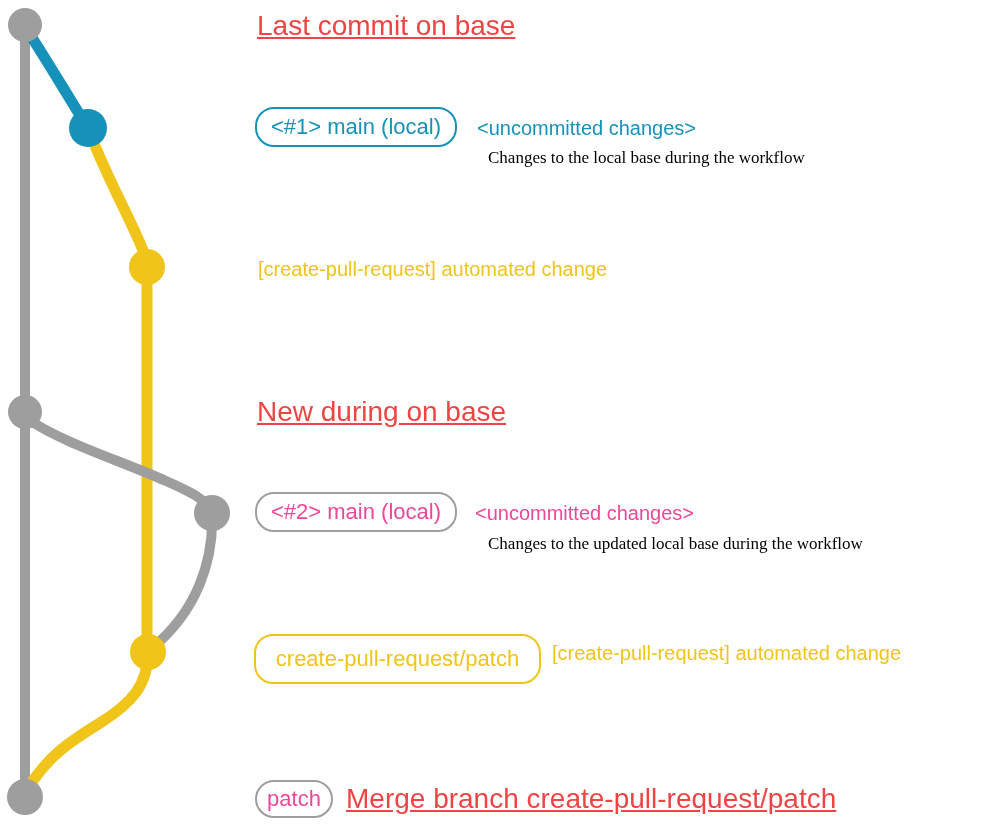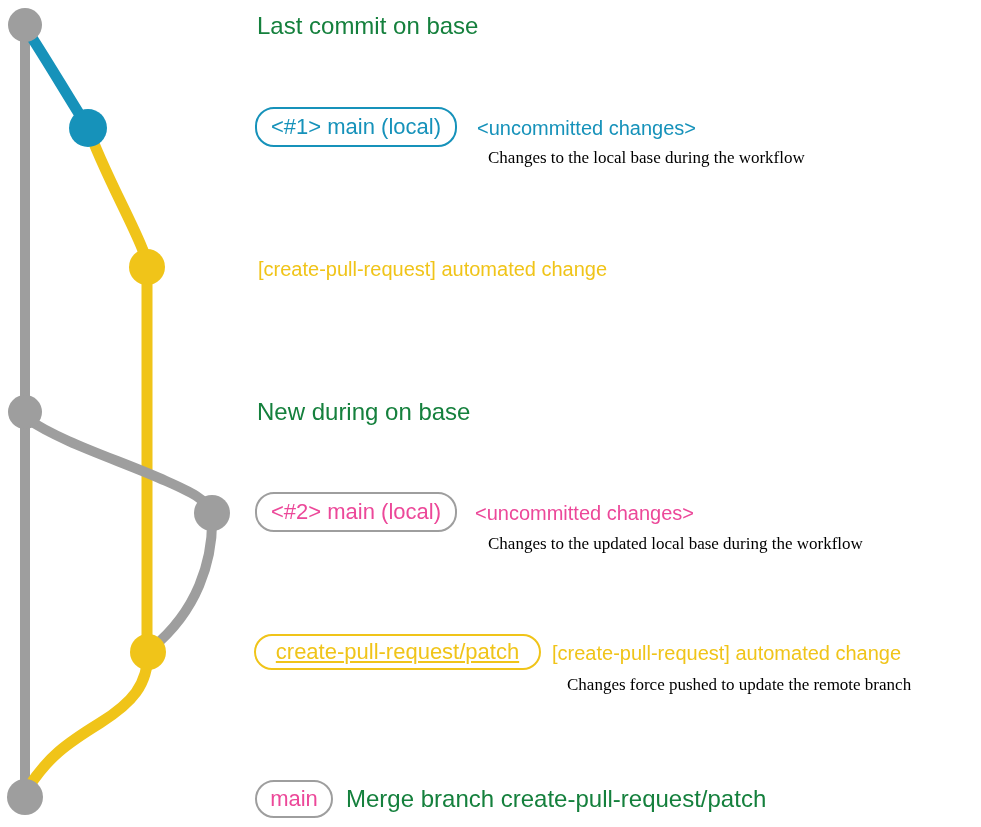--- a/index.html
+++ b/index.html
@@ -15,24 +15,25 @@
     font-family: "Liberation Sans", sans-serif;
     overflow: hidden;
   }
   .stage svg {
     position: absolute;
     left: 0;
     top: 0;
   }
   .caption {
     position: absolute;
-    font-size: 24px;
+    font-size: 28px;
     line-height: 26px;
-    color: #15803d;
+    color: #ef4444;
     white-space: nowrap;
+    text-decoration: underline;
   }
   .badge {
     position: absolute;
     display: flex;
     align-items: center;
     justify-content: center;
     border: 2.2px solid #9e9e9e;
     border-radius: 19px;
     font-size: 22px;
     white-space: nowrap;
@@ -92,20 +93,19 @@
   <div class="serif-note" style="left:488px; top:146px;">Changes to the local base during the workflow</div>
 
   <div class="status-text c-yellow" style="left:258px; top:256px;">[create-pull-request] automated change</div>
 
   <div class="caption" style="left:257px; top:399px;">New during on base</div>
 
   <div class="badge c-gray" style="left:255px; top:492px; width:202px; height:40px;">&lt;#2&gt; main (local)</div>
   <div class="status-text c-gray" style="left:475px; top:500px;">&lt;uncommitted changes&gt;</div>
   <div class="serif-note" style="left:488px; top:532px;">Changes to the updated local base during the workflow</div>
 
-  <div class="badge c-yellow" style="left:254px; top:634px; width:287px; height:36px;text-decoration:underline;">create-pull-request/patch</div>
+  <div class="badge c-yellow" style="left:254px; top:634px; width:287px; height:50px;">create-pull-request/patch</div>
   <div class="status-text c-yellow" style="left:552px; top:640px;">[create-pull-request] automated change</div>
-  <div class="serif-note" style="left:567px; top:673px;">Changes force pushed to update the remote branch</div>
 
-  <div class="badge c-gray" style="left:255px; top:780px; width:78px; height:38px;">main</div>
+  <div class="badge c-gray" style="left:255px; top:780px; width:78px; height:38px;">patch</div>
   <div class="caption" style="left:346px; top:786px;">Merge branch create-pull-request/patch</div>
 
 </div>
 
 </body></html>

